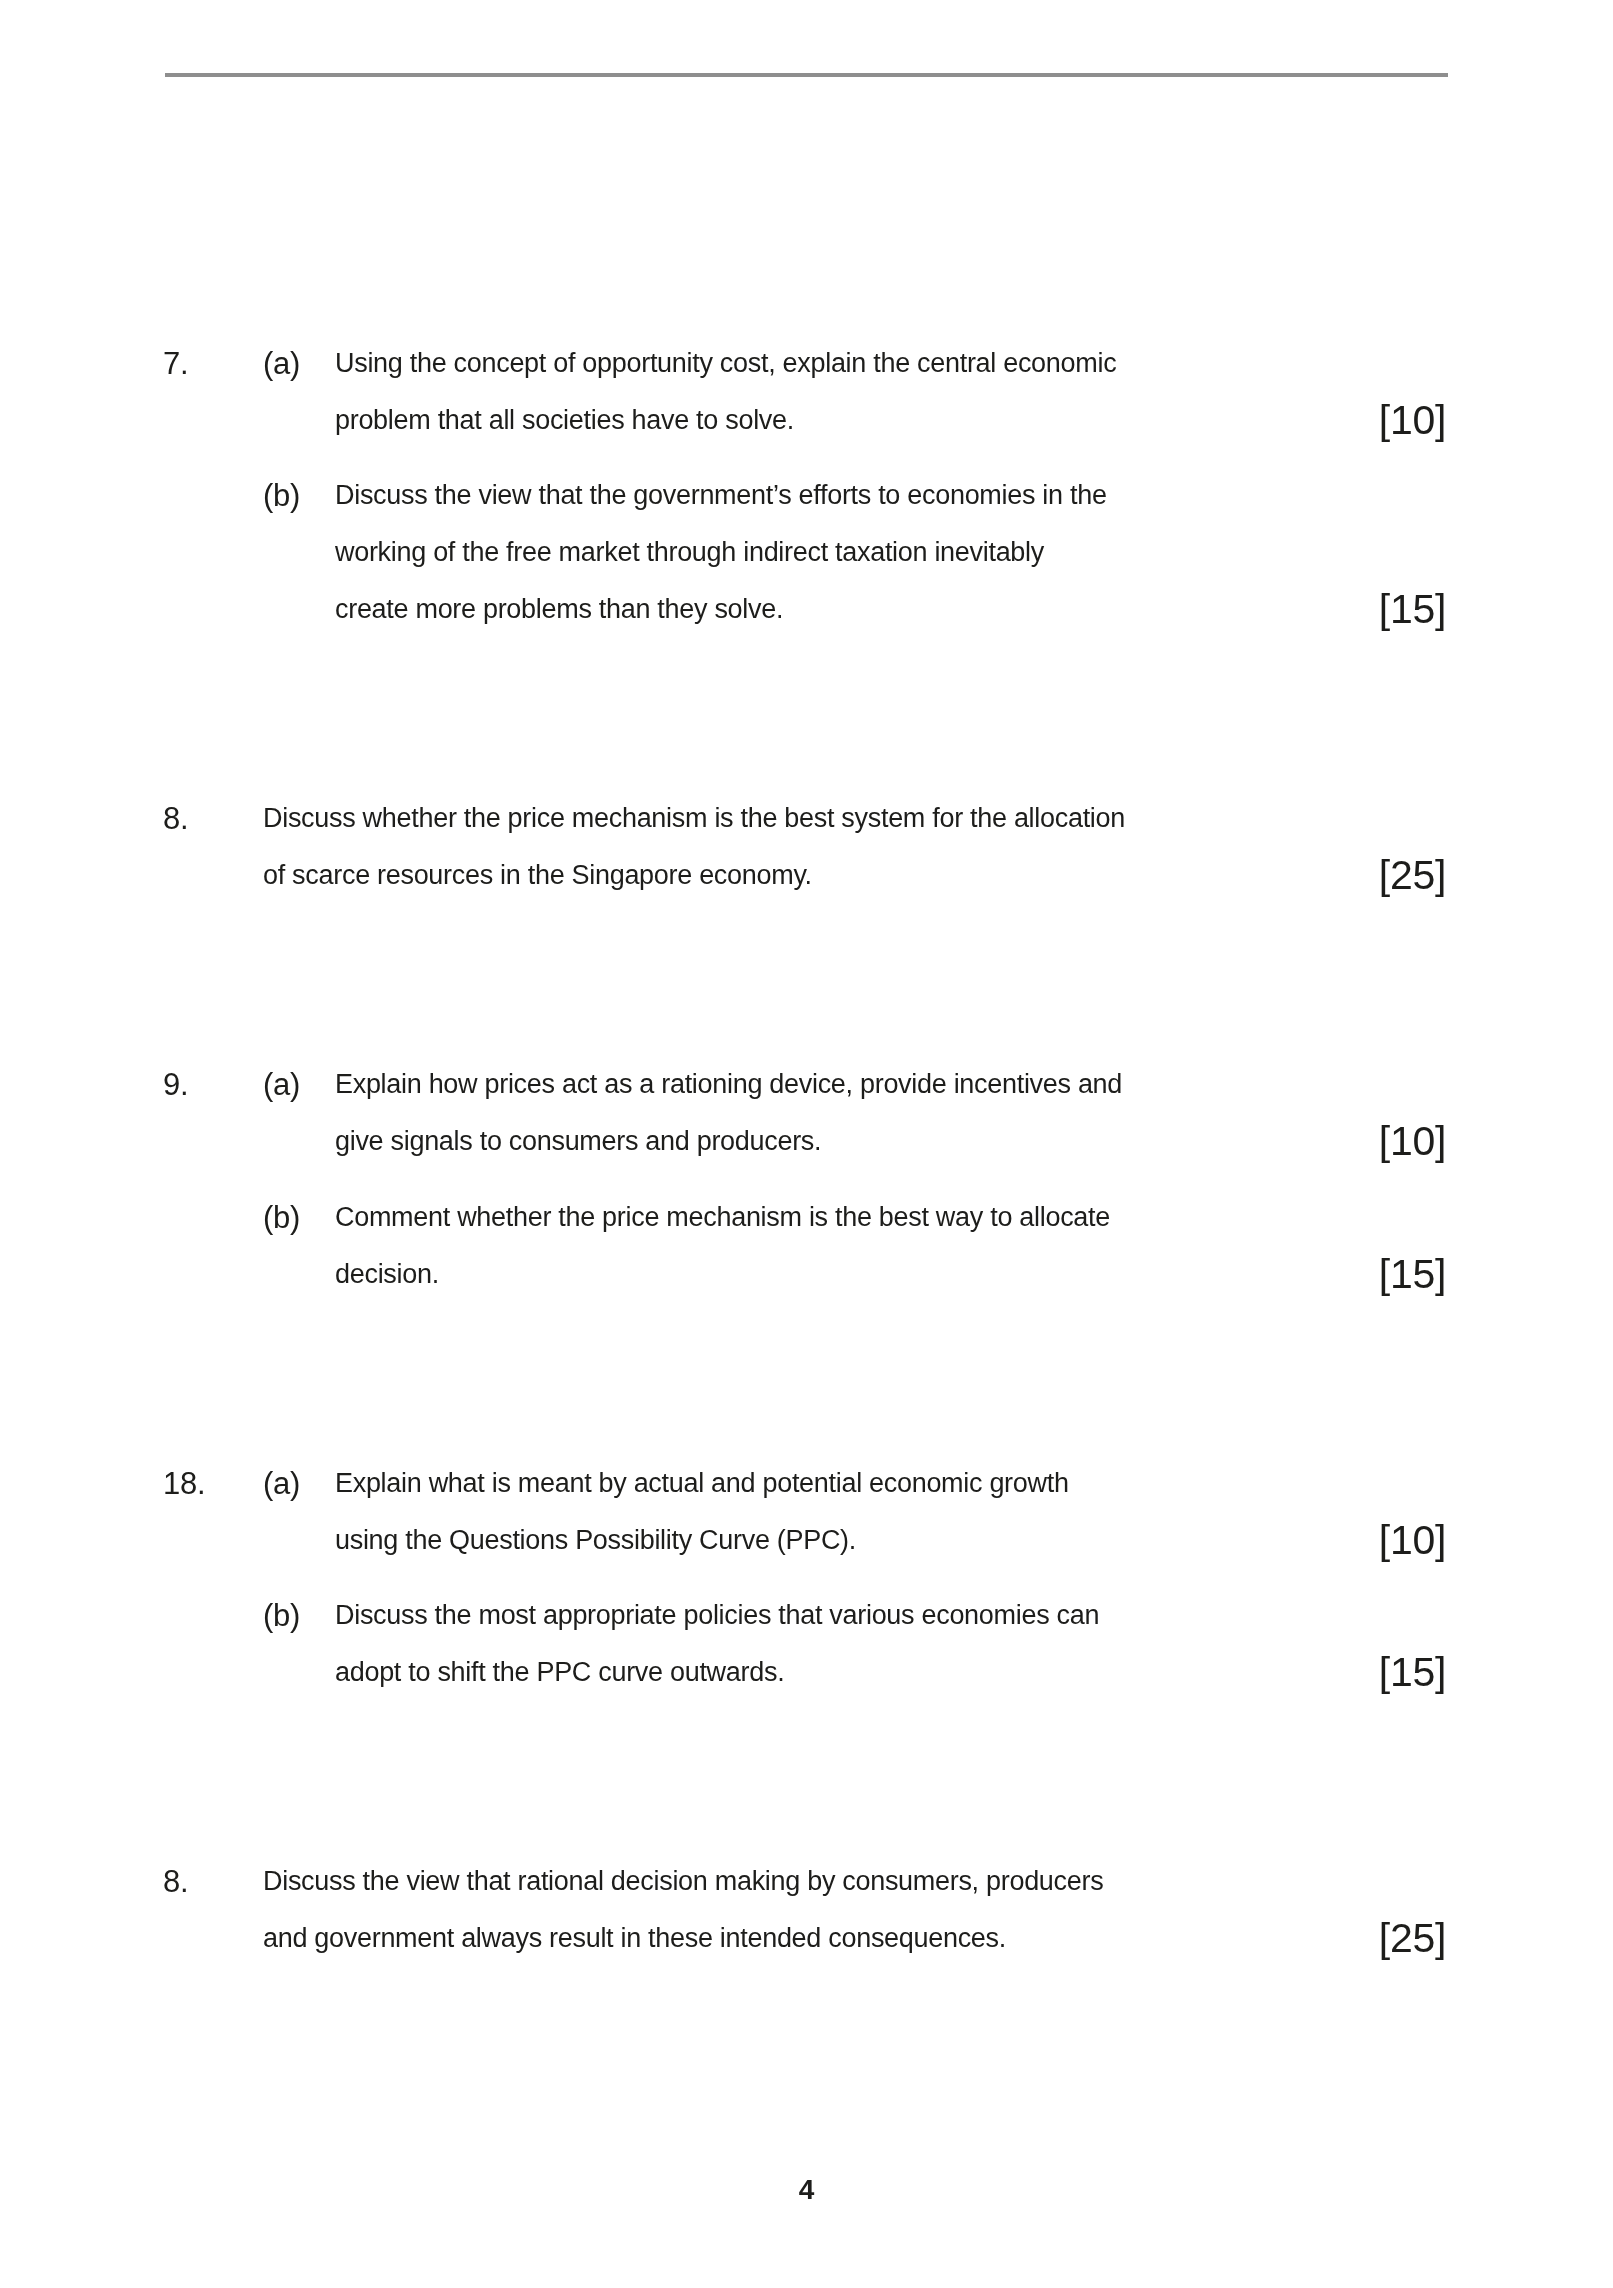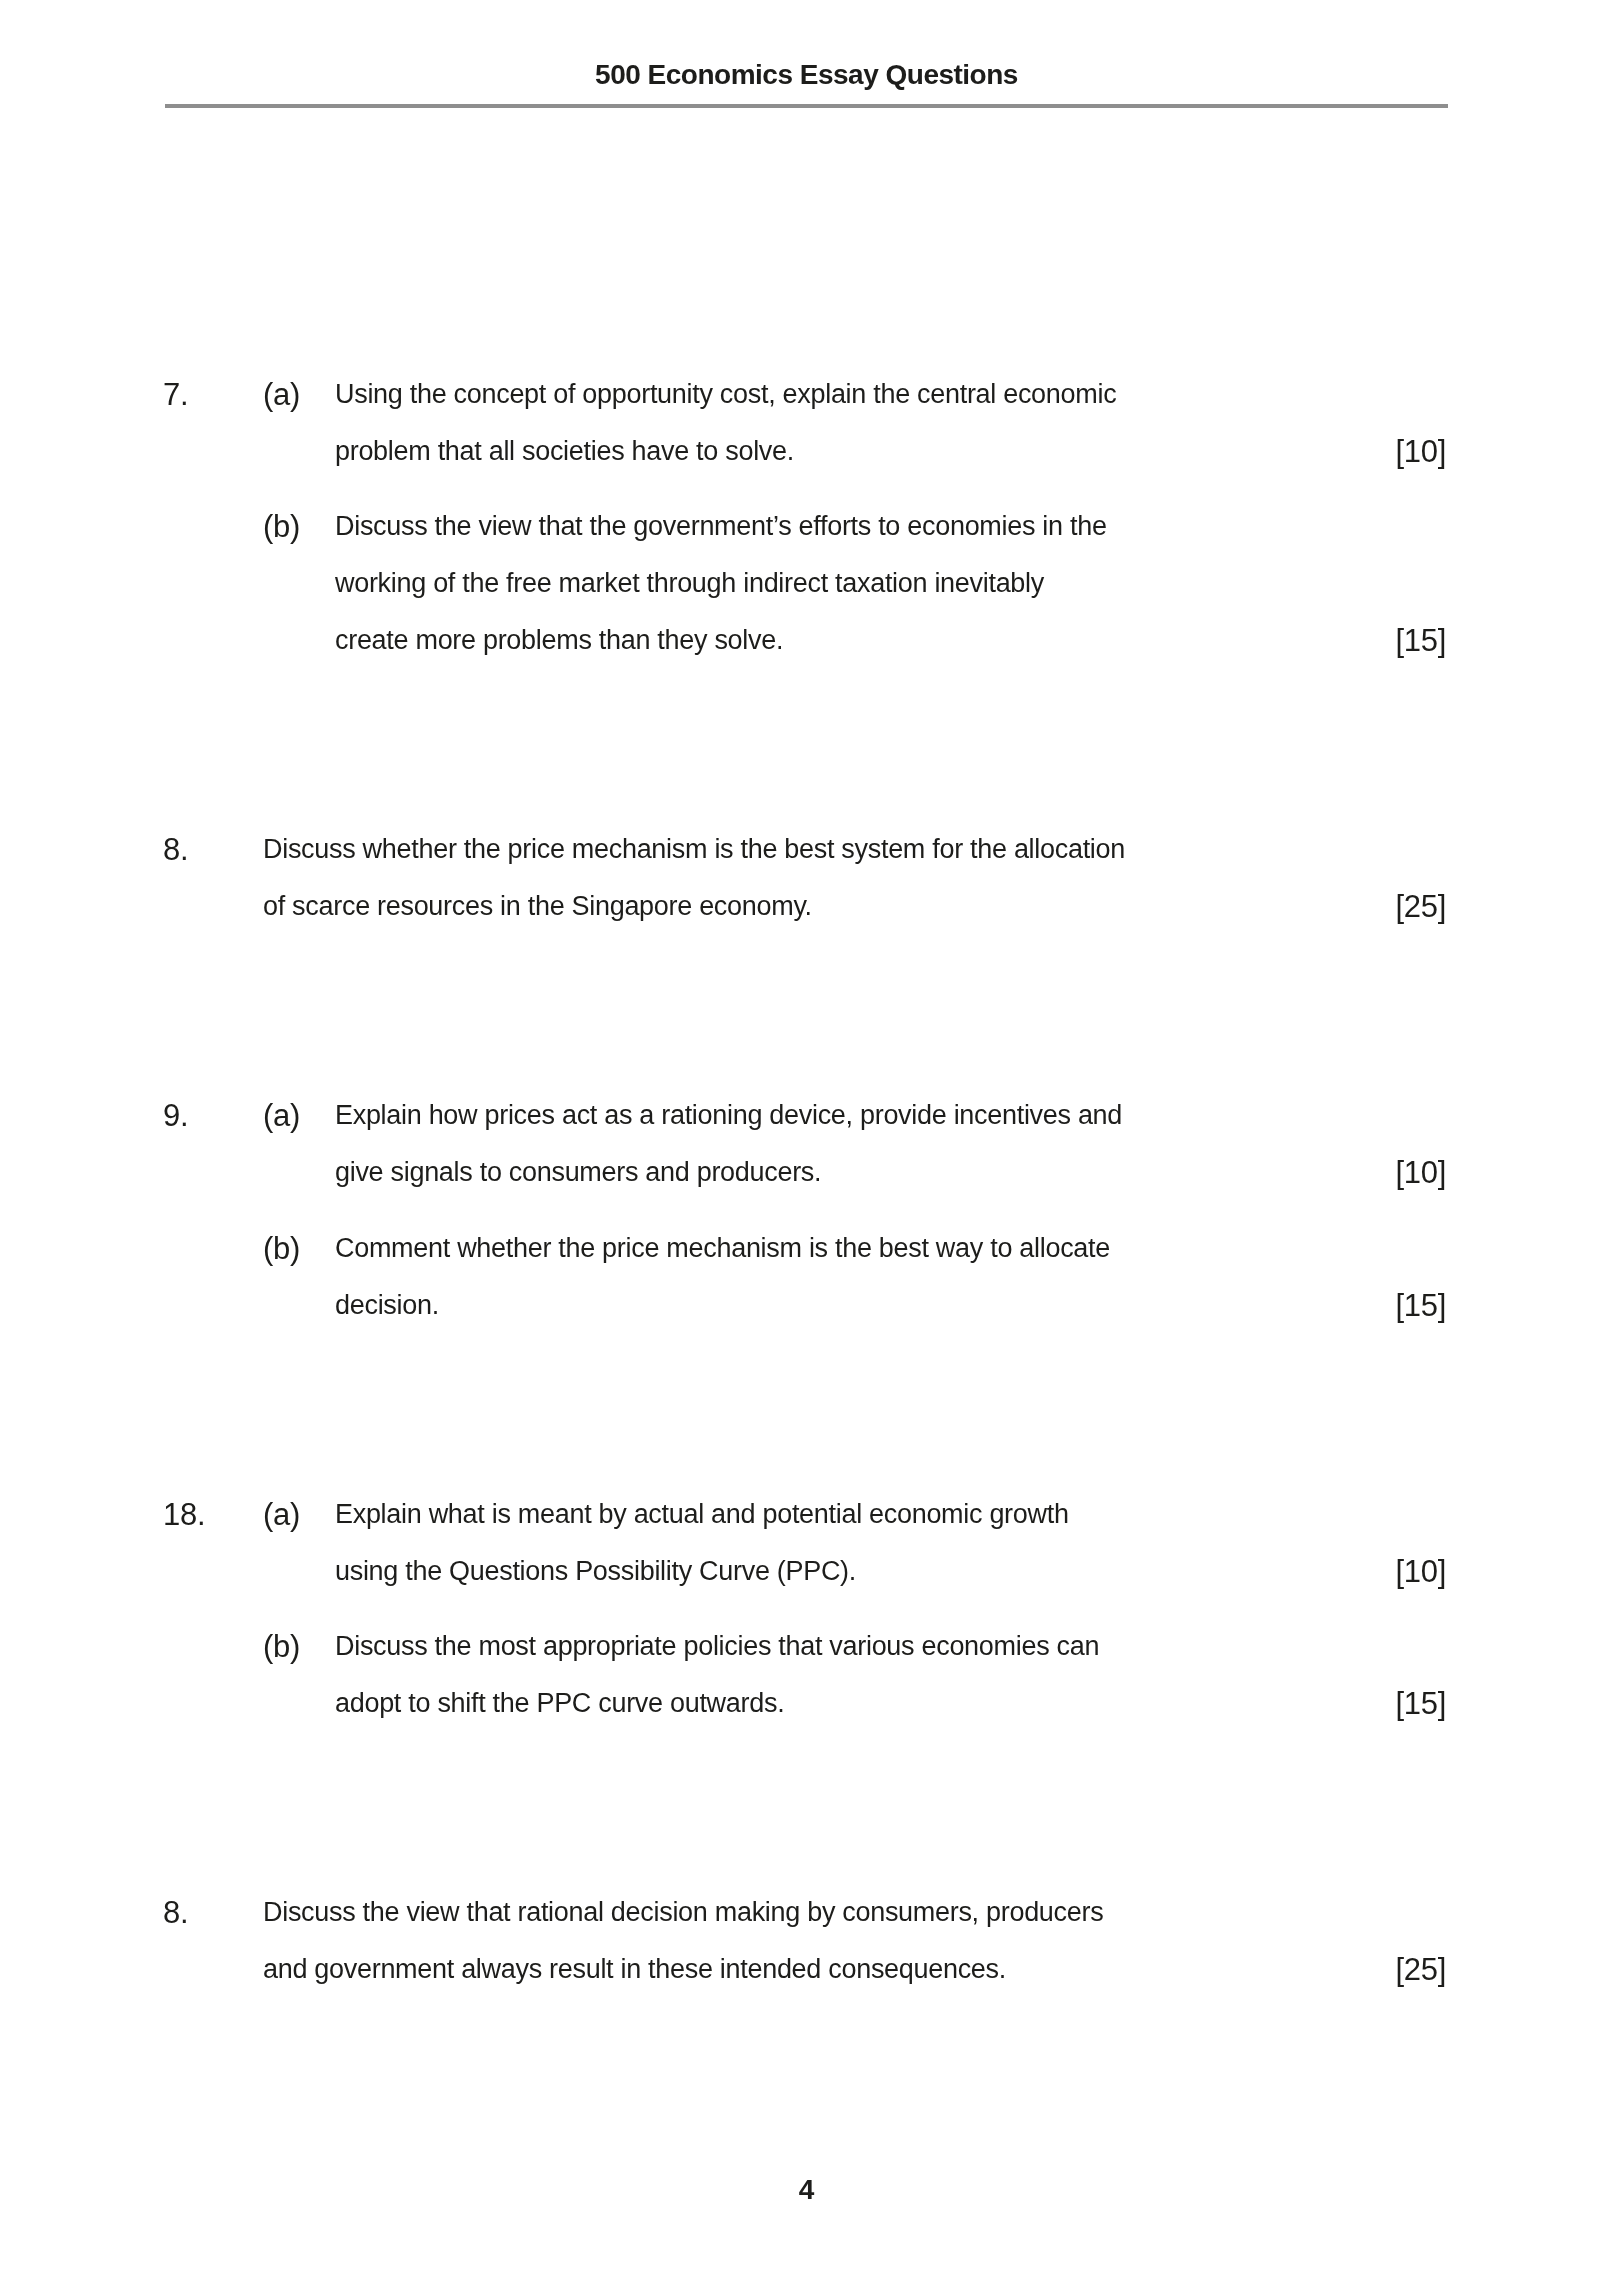--- a/index.html
+++ b/index.html
@@ -57,21 +57,21 @@
   .q-text {
     font-size: 27px;
     line-height: 57px;
     letter-spacing: -0.3px;
     white-space: pre-line;
   }
   .q-mark {
     position: absolute;
     right: 0;
     bottom: 0;
-    font-size: 31px;
+    font-size: 41px;
     line-height: 57px;
     letter-spacing: -0.3px;
     white-space: nowrap;
   }
   
   .footer-page-number {
     position: absolute;
     left: 0;
     right: 0;
     bottom: 83px;
@@ -79,21 +79,20 @@
     font-size: 28px;
     font-weight: 700;
   }
 </style>
 </head>
 <body>
 
 <div class="page">
 
   <div class="header">
-    <div class="header-title">500 Economics Essay Questions</div>
     <div class="header-rule"></div>
   </div>
 
   <div class="content">
       <div class="question">
         <div class="q-num">7.</div>
         <div class="q-parts">
           <div class="q-part">
             <div class="q-letter">(a)</div>
             <div class="q-body">

